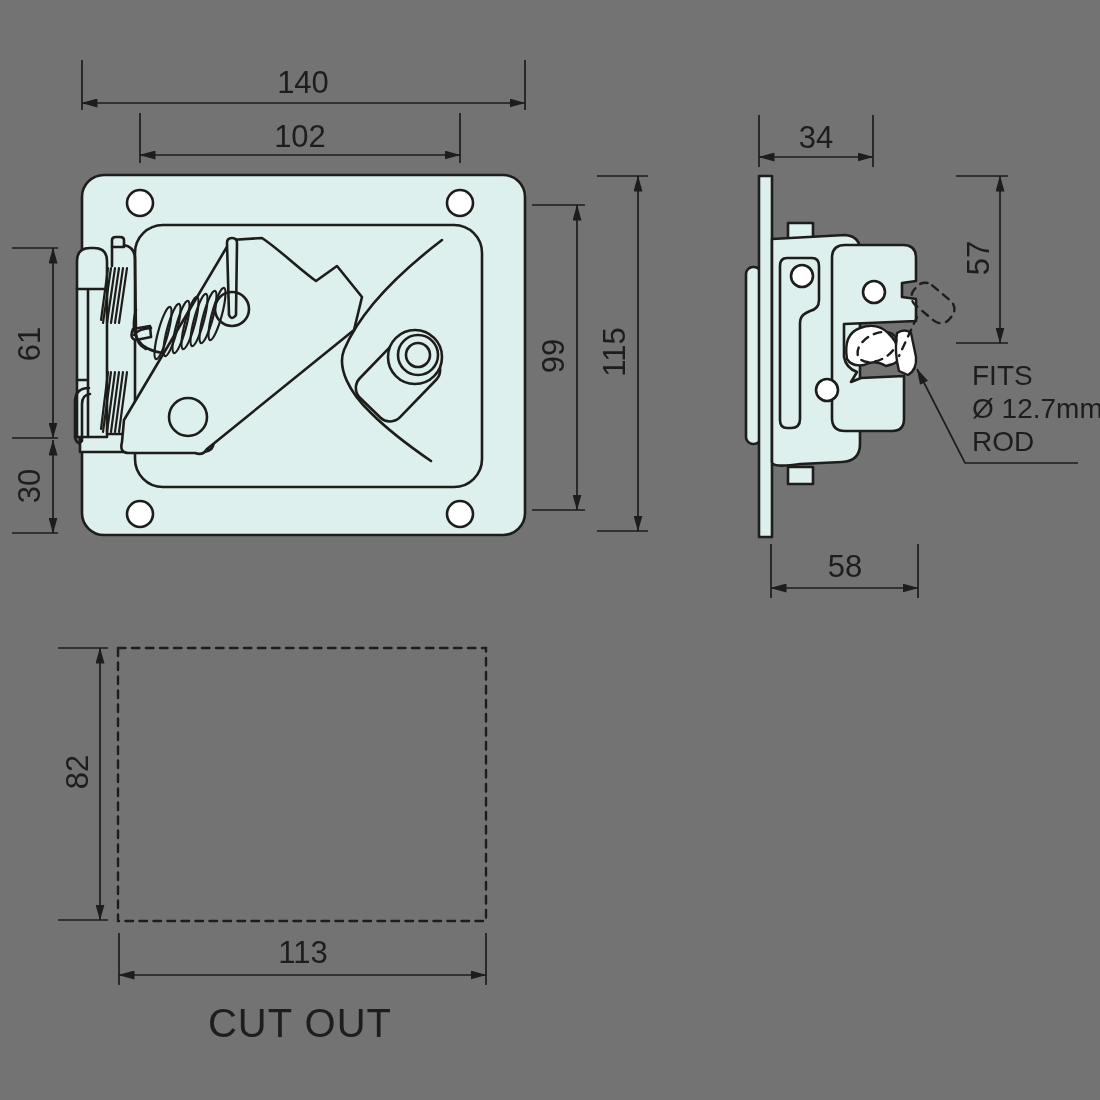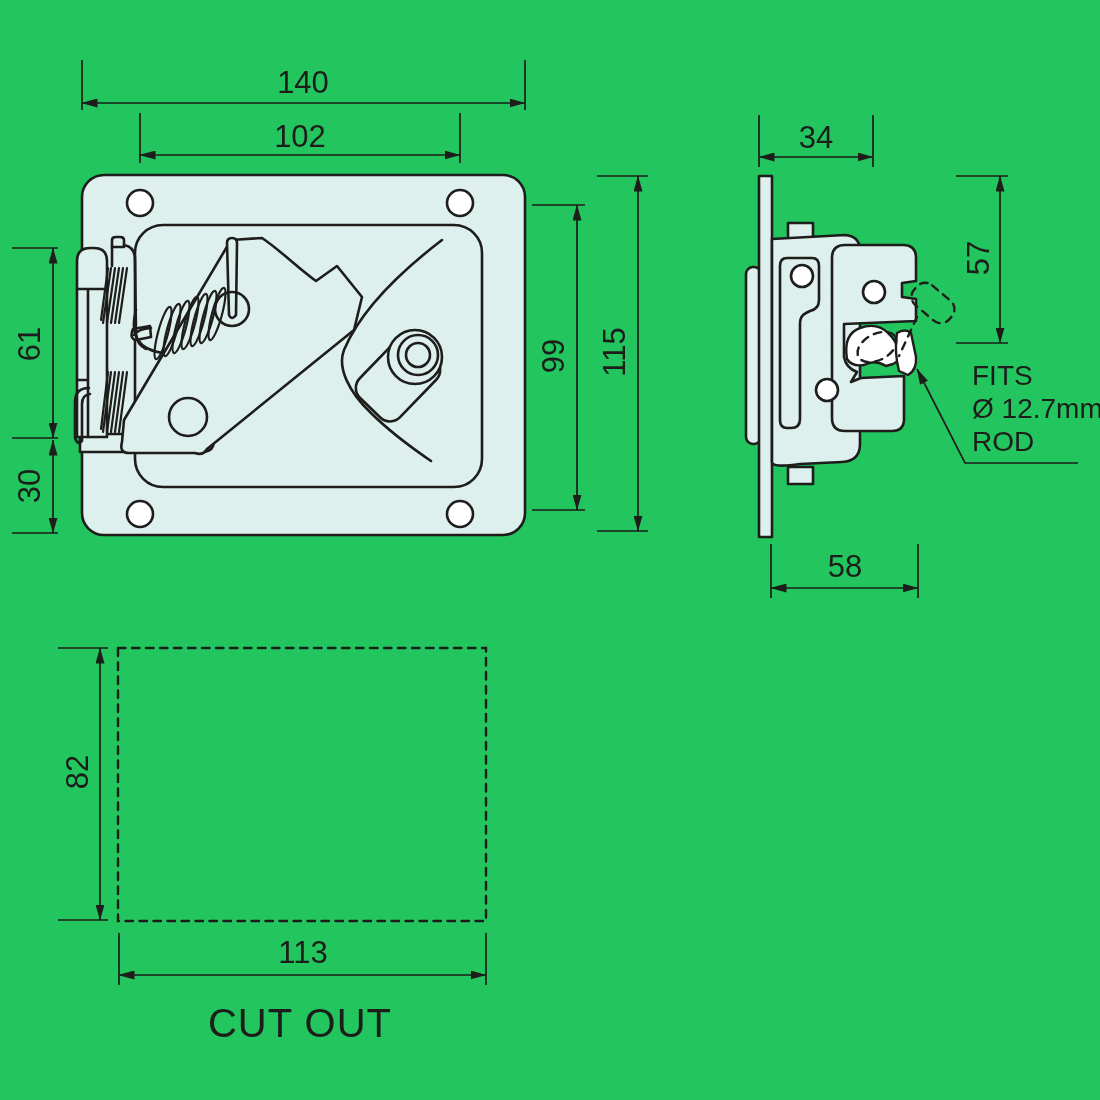--- a/index.html
+++ b/index.html
@@ -1,16 +1,16 @@
 <!DOCTYPE html>
 <html><head>
 <meta charset="utf-8">
 <style>
   html,body{margin:0;padding:0;background:#ffffff;}
-  .canvas{position:relative;width:1100px;height:1100px;background:#22c55e;overflow:hidden;
+  .canvas{position:relative;width:1100px;height:1100px;background:#737373;overflow:hidden;
           font-family:"Liberation Sans", sans-serif;}
   svg{display:block;}
   .part{fill:#def0ed;stroke:#1d1d1b;stroke-width:2.6;stroke-linejoin:round;}
   .partline{fill:none;stroke:#1d1d1b;stroke-width:2.6;stroke-linecap:round;stroke-linejoin:round;}
   .thin{fill:none;stroke:#1d1d1b;stroke-width:2.2;stroke-linecap:round;}
   .hole{fill:#ffffff;stroke:#1d1d1b;stroke-width:2.6;}
   .holem{fill:#def0ed;stroke:#1d1d1b;stroke-width:2.6;}
   .white{fill:#ffffff;stroke:#1d1d1b;stroke-width:2.4;stroke-linejoin:round;}
   .dash{fill:none;stroke:#1d1d1b;stroke-width:2.4;stroke-dasharray:7.5 6.5;stroke-linecap:round;}
   .dim{fill:none;stroke:#1d1d1b;stroke-width:1.7;}

